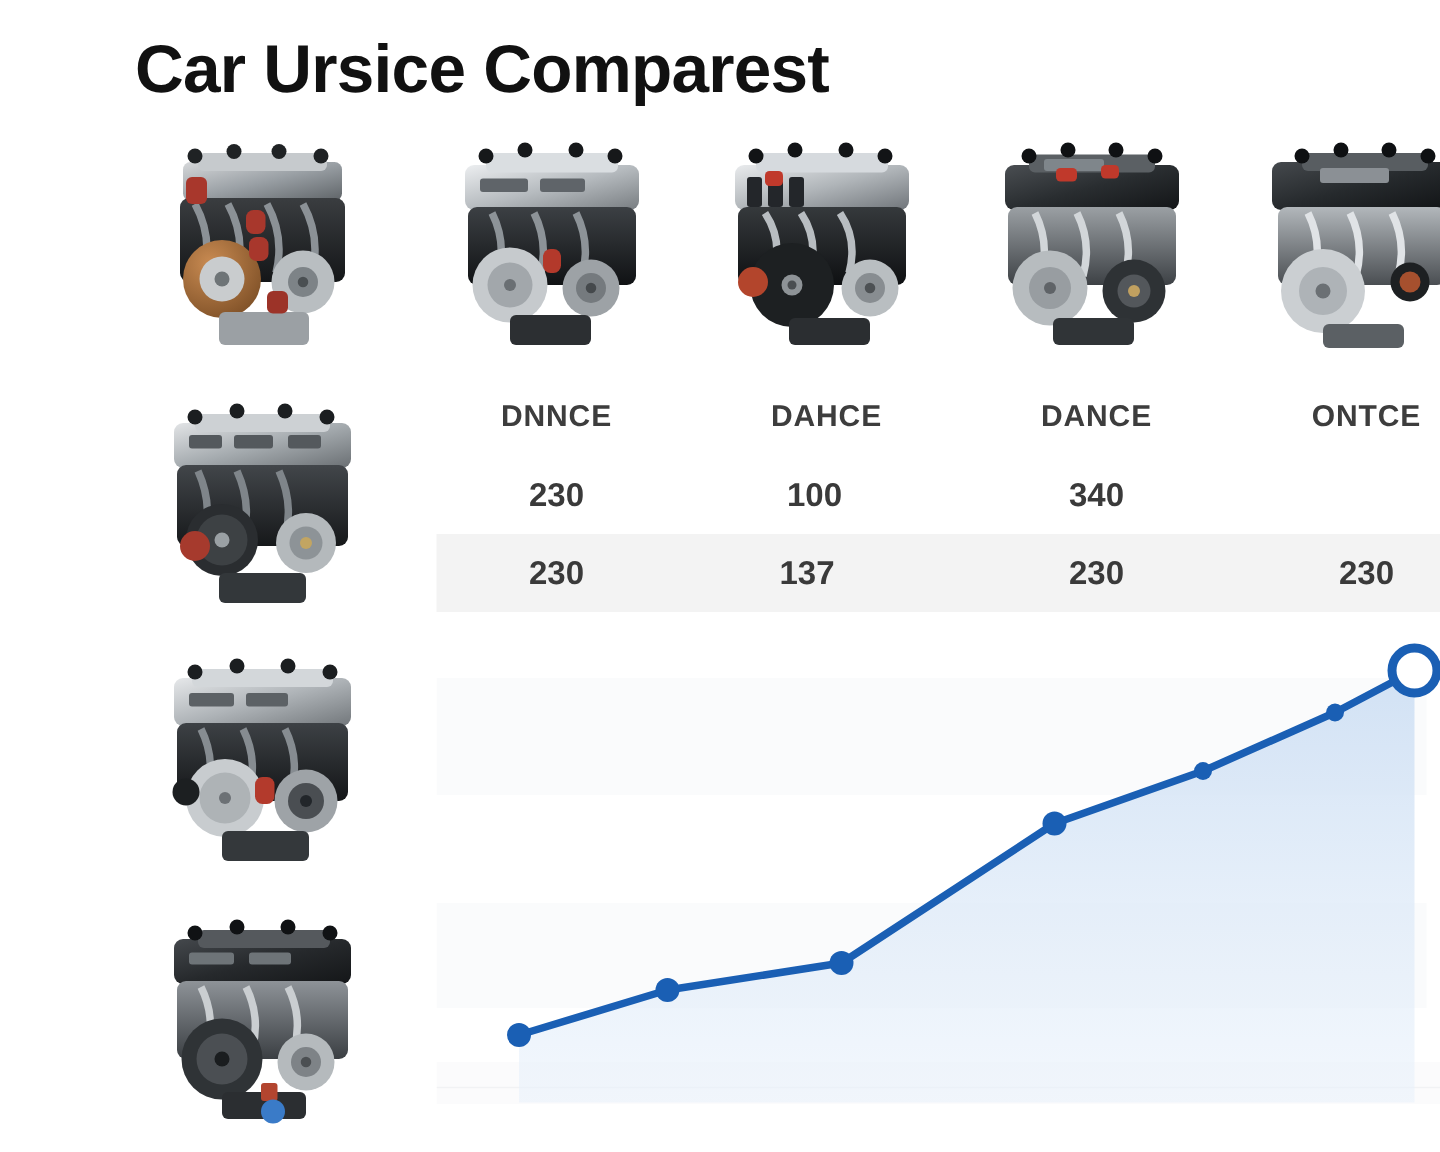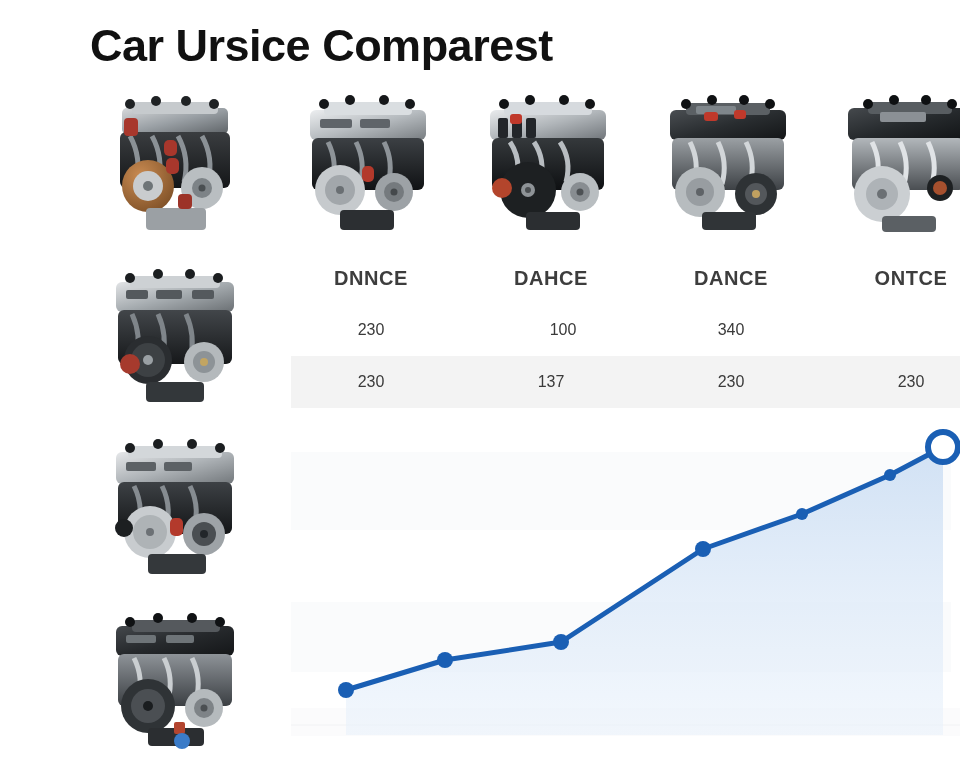--- a/index.html
+++ b/index.html
@@ -32,21 +32,21 @@
   
   .tbl{position:absolute;left:243px;top:252px;width:683px;}
   .trow{position:relative;height:52px;}
   .trow.band{background:#f3f3f3;}
   .tcell{
     position:absolute;top:0;height:52px;width:160px;
     display:flex;align-items:center;justify-content:center;
     font-size:22px;color:#3b3b3b;font-weight:bold;
   }
   .trow.head .tcell{font-size:20px;letter-spacing:0.6px;color:#3d3d3d;}
-  .trow.vals .tcell{font-size:16px;color:#3a3a3a;font-weight:normal;}
+  .trow.vals .tcell{font-size:22px;color:#3a3a3a;font-weight:bold;}
 
   
   .chart{position:absolute;left:243px;top:412px;width:700px;height:348px;}
   .chart svg{display:block;}
 
   
   .eng{width:100%;height:100%;display:block;}
 </style>
 </head>
 <body>
@@ -363,27 +363,27 @@
 
     <div class="trow head">
       <div class="tcell" style="left:0px;">DNNCE</div>
       <div class="tcell" style="left:180px;">DAHCE</div>
       <div class="tcell" style="left:360px;">DANCE</div>
       <div class="tcell" style="left:540px;">ONTCE</div>
     </div>
 
     <div class="trow vals">
       <div class="tcell" style="left:0px;">230</div>
-      <div class="tcell" style="left:192px;">100</div>
+      <div class="tcell" style="left:172px;">100</div>
       <div class="tcell" style="left:360px;text-align:center;">340</div>
     </div>
 
     <div class="trow vals band">
       <div class="tcell" style="left:0px;">230</div>
-      <div class="tcell" style="left:180px;">137</div>
+      <div class="tcell" style="left:167px;">137</div>
       <div class="tcell" style="left:360px;">230</div>
       <div class="tcell" style="left:540px;">230</div>
     </div>
 
   </div>
 
   <div class="chart">
     <svg width="700" height="348" viewBox="0 0 700 348">
       <defs>
         <linearGradient id="areaFill" x1="0" y1="0" x2="0" y2="1">

